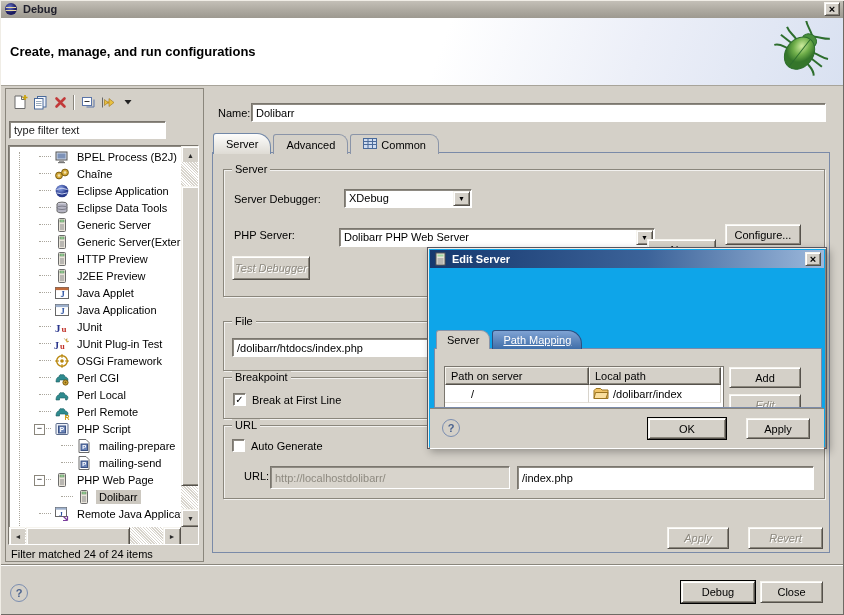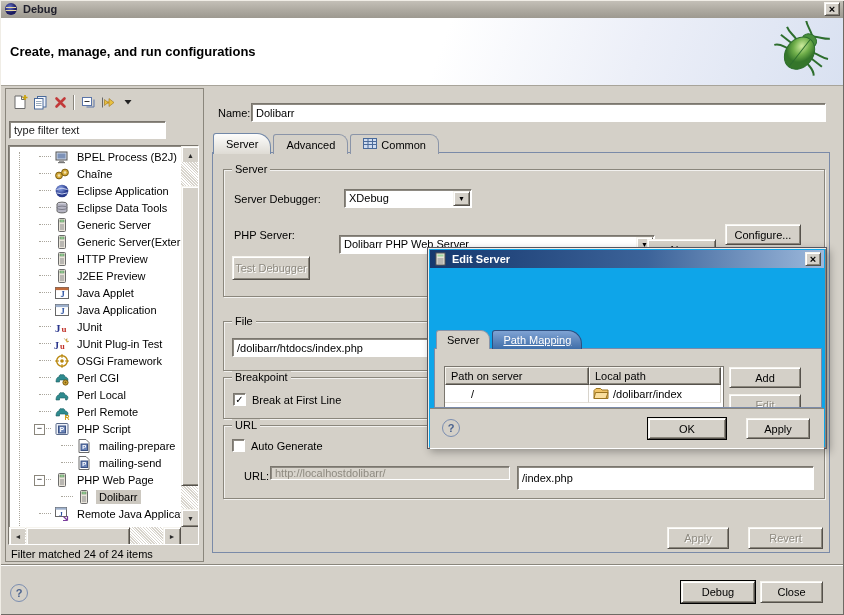--- a/index.html
+++ b/index.html
@@ -8,21 +8,21 @@
        font-family:"Liberation Sans","DejaVu Sans",sans-serif;font-size:11px;}
   .abs{position:absolute;}
   .flexc{display:flex;align-items:center;}
   
   .raised{background:#d4d0c8;border:1px solid;border-color:#f6f4ee #55514b #55514b #f6f4ee;
           box-shadow:inset 1px 1px 0 #fff, inset -1px -1px 0 #8a867c;}
   .btn{display:flex;align-items:center;justify-content:center;cursor:default;
        background:#d4d0c8;border:1px solid;border-color:#f6f4ee #55514b #55514b #f6f4ee;
        box-shadow:inset 1px 1px 0 #fff, inset -1px -1px 0 #8a867c;box-sizing:border-box;}
   .btn.default{outline:1.5px solid #000;}
-  .btn.disabled{color:#8e8a80;text-shadow:1px 1px 0 #fff;}
+  .btn.disabled{color:#8e8a80;text-shadow:1px 1px 0 #fff;font-style:italic;}
   
   .sunken{background:#fff;box-sizing:border-box;
           border-top:1px solid #7a766e;border-left:1px solid #7a766e;
           border-bottom:1px solid #fff;border-right:1px solid #fff;
           box-shadow:inset 1px 1px 0 #8e8a82;}
   input.field{font:11px "Liberation Sans","DejaVu Sans",sans-serif;padding:1px 4px;outline:none;}
   input.field:disabled,.field.disabled{background:#d8d4cc;color:#8e8a80;}
   
   .group{border:1px solid #8a867c;box-shadow:inset 1px 1px 0 rgba(255,255,255,.7),1px 1px 0 rgba(255,255,255,.7);}
   .legend{position:absolute;top:-7px;left:8px;background:#d4d0c8;padding:0 3px;line-height:12px;}
@@ -469,21 +469,21 @@
 <div class="abs" style="left:212px;top:152px;width:618px;height:401px;border:1px solid #7a8aa8;background:#d4d0c8;box-sizing:border-box">
 
   <div class="abs group" style="left:10px;top:16px;width:600px;height:126px">
     <span class="legend">Server</span>
     <span class="abs lbl" style="left:10px;top:23px">Server Debugger:</span>
     <div class="abs sunken combo" style="left:120px;top:19px;width:128px;height:19px">
       <span class="val">XDebug</span>
       <span class="btn arrow">▼</span>
     </div>
     <span class="abs lbl" style="left:10px;top:59px">PHP Server:</span>
-    <div class="abs sunken combo" style="left:115px;top:65px;width:316px;height:19px">
+    <div class="abs sunken combo" style="left:115px;top:58px;width:316px;height:19px">
       <span class="val">Dolibarr PHP Web Server</span>
       <span class="btn arrow">▼</span>
     </div>
     <div class="abs btn" style="left:423px;top:69px;width:69px;height:21px">New</div>
     <div class="abs btn" style="left:501px;top:54px;width:76px;height:21px">Configure...</div>
     <div class="abs btn disabled" style="left:8px;top:86px;width:78px;height:24px">Test Debugger</div>
   </div>
 
   <div class="abs group" style="left:10px;top:168px;width:600px;height:48px">
     <span class="legend">File</span>
@@ -494,21 +494,21 @@
     <span class="legend">Breakpoint</span>
     <span class="abs cb" style="left:9px;top:15px">✓</span>
     <span class="abs lbl" style="left:28px;top:16px">Break at First Line</span>
   </div>
 
   <div class="abs group" style="left:10px;top:272px;width:600px;height:72px">
     <span class="legend">URL</span>
     <span class="abs cb" style="left:8px;top:13px"></span>
     <span class="abs lbl" style="left:27px;top:14px">Auto Generate</span>
     <span class="abs lbl" style="left:20px;top:44px">URL:</span>
-    <input class="abs field sunken" style="left: 46px; top: 40px; width: 240px; height: 14px;" disabled="" value="http://localhostdolibarr/">
+    <input class="abs field sunken" style="left: 46px; top: 40px; width: 240px; height: 23px;" disabled="" value="http://localhostdolibarr/">
     <input class="abs field sunken" style="left: 293px; top: 40px; width: 297px; height: 24px;" value="/index.php">
   </div>
 
   <div class="abs btn disabled" style="left:454px;top:374px;width:62px;height:22px">Apply</div>
   <div class="abs btn disabled" style="left:535px;top:374px;width:75px;height:22px">Revert</div>
 </div>
 
 <div class="abs sep-groove" style="left:0;top:564px;width:844px;height:0"></div>
 <span class="abs helpc" style="left:10px;top:584px">?</span>
 <div class="abs btn default" style="left:681px;top:581px;width:74px;height:22px">Debug</div>

